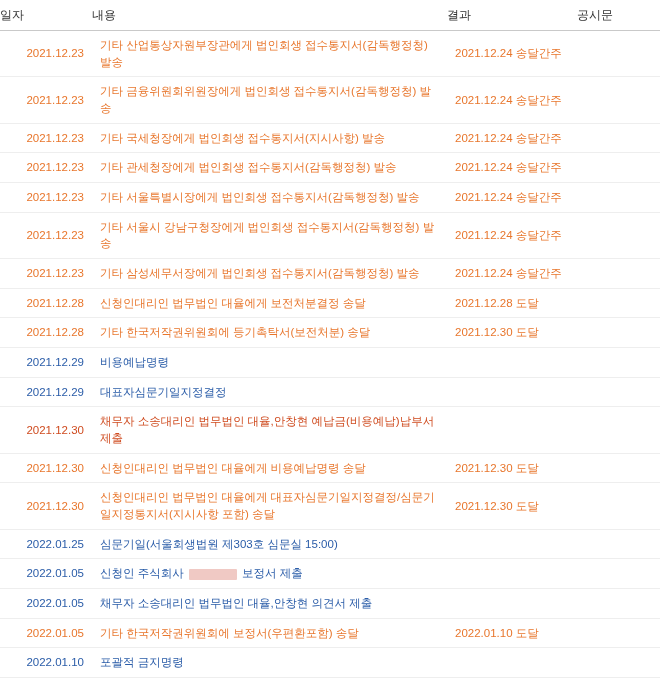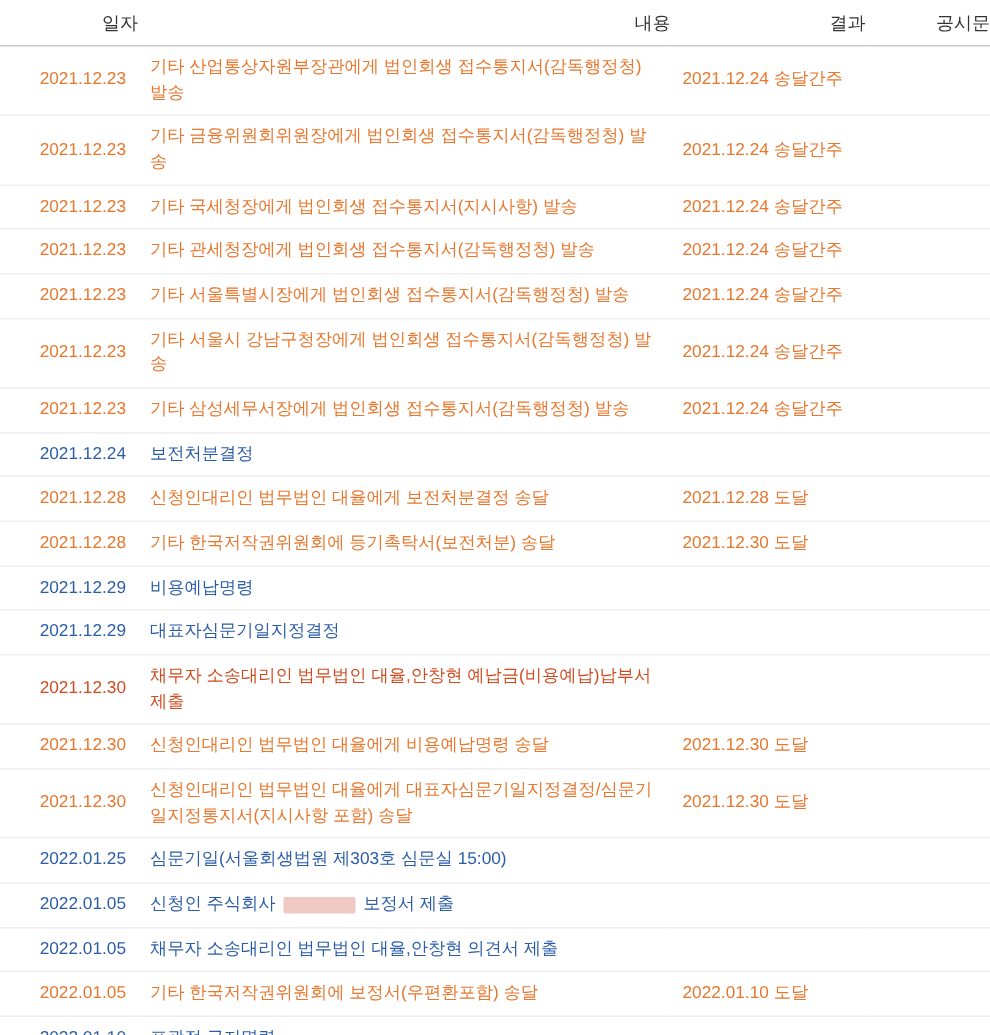--- a/index.html
+++ b/index.html
@@ -25,21 +25,21 @@
   .case-table col.c-result { width: 130px; }
   .case-table col.c-notice { width: 83px; }
 
   .case-table thead th {
     height: 30px;
     font-size: 12px;
     font-weight: normal;
     color: #333333;
     background: #ffffff;
     border-bottom: 1px solid #c9c9c9;
-    text-align: right;
+    text-align: left;
     vertical-align: middle;
     padding: 0;
   }
   .case-table tbody td {
     border-bottom: 1px solid #eeeeee;
     padding: 6px 8px;
     vertical-align: middle;
     line-height: 1.45;
     font-size: 11.5px;
   }
@@ -131,26 +131,20 @@
         <td class="result orange">2021.12.24 송달간주</td>
         <td class="notice"></td>
       </tr>
       <tr>
         <td class="date orange">2021.12.23</td>
         <td class="body orange">기타 삼성세무서장에게 법인회생 접수통지서(감독행정청) 발송</td>
         <td class="result orange">2021.12.24 송달간주</td>
         <td class="notice"></td>
       </tr>
       <tr>
-        <td class="date blue">2021.12.24</td>
-        <td class="body blue">보전처분결정</td>
-        <td class="result blue"></td>
-        <td class="notice"></td>
-      </tr>
-      <tr>
         <td class="date orange">2021.12.28</td>
         <td class="body orange">신청인대리인 법무법인 대율에게 보전처분결정 송달</td>
         <td class="result orange">2021.12.28 도달</td>
         <td class="notice"></td>
       </tr>
       <tr>
         <td class="date orange">2021.12.28</td>
         <td class="body orange">기타 한국저작권위원회에 등기촉탁서(보전처분) 송달</td>
         <td class="result orange">2021.12.30 도달</td>
         <td class="notice"></td>

